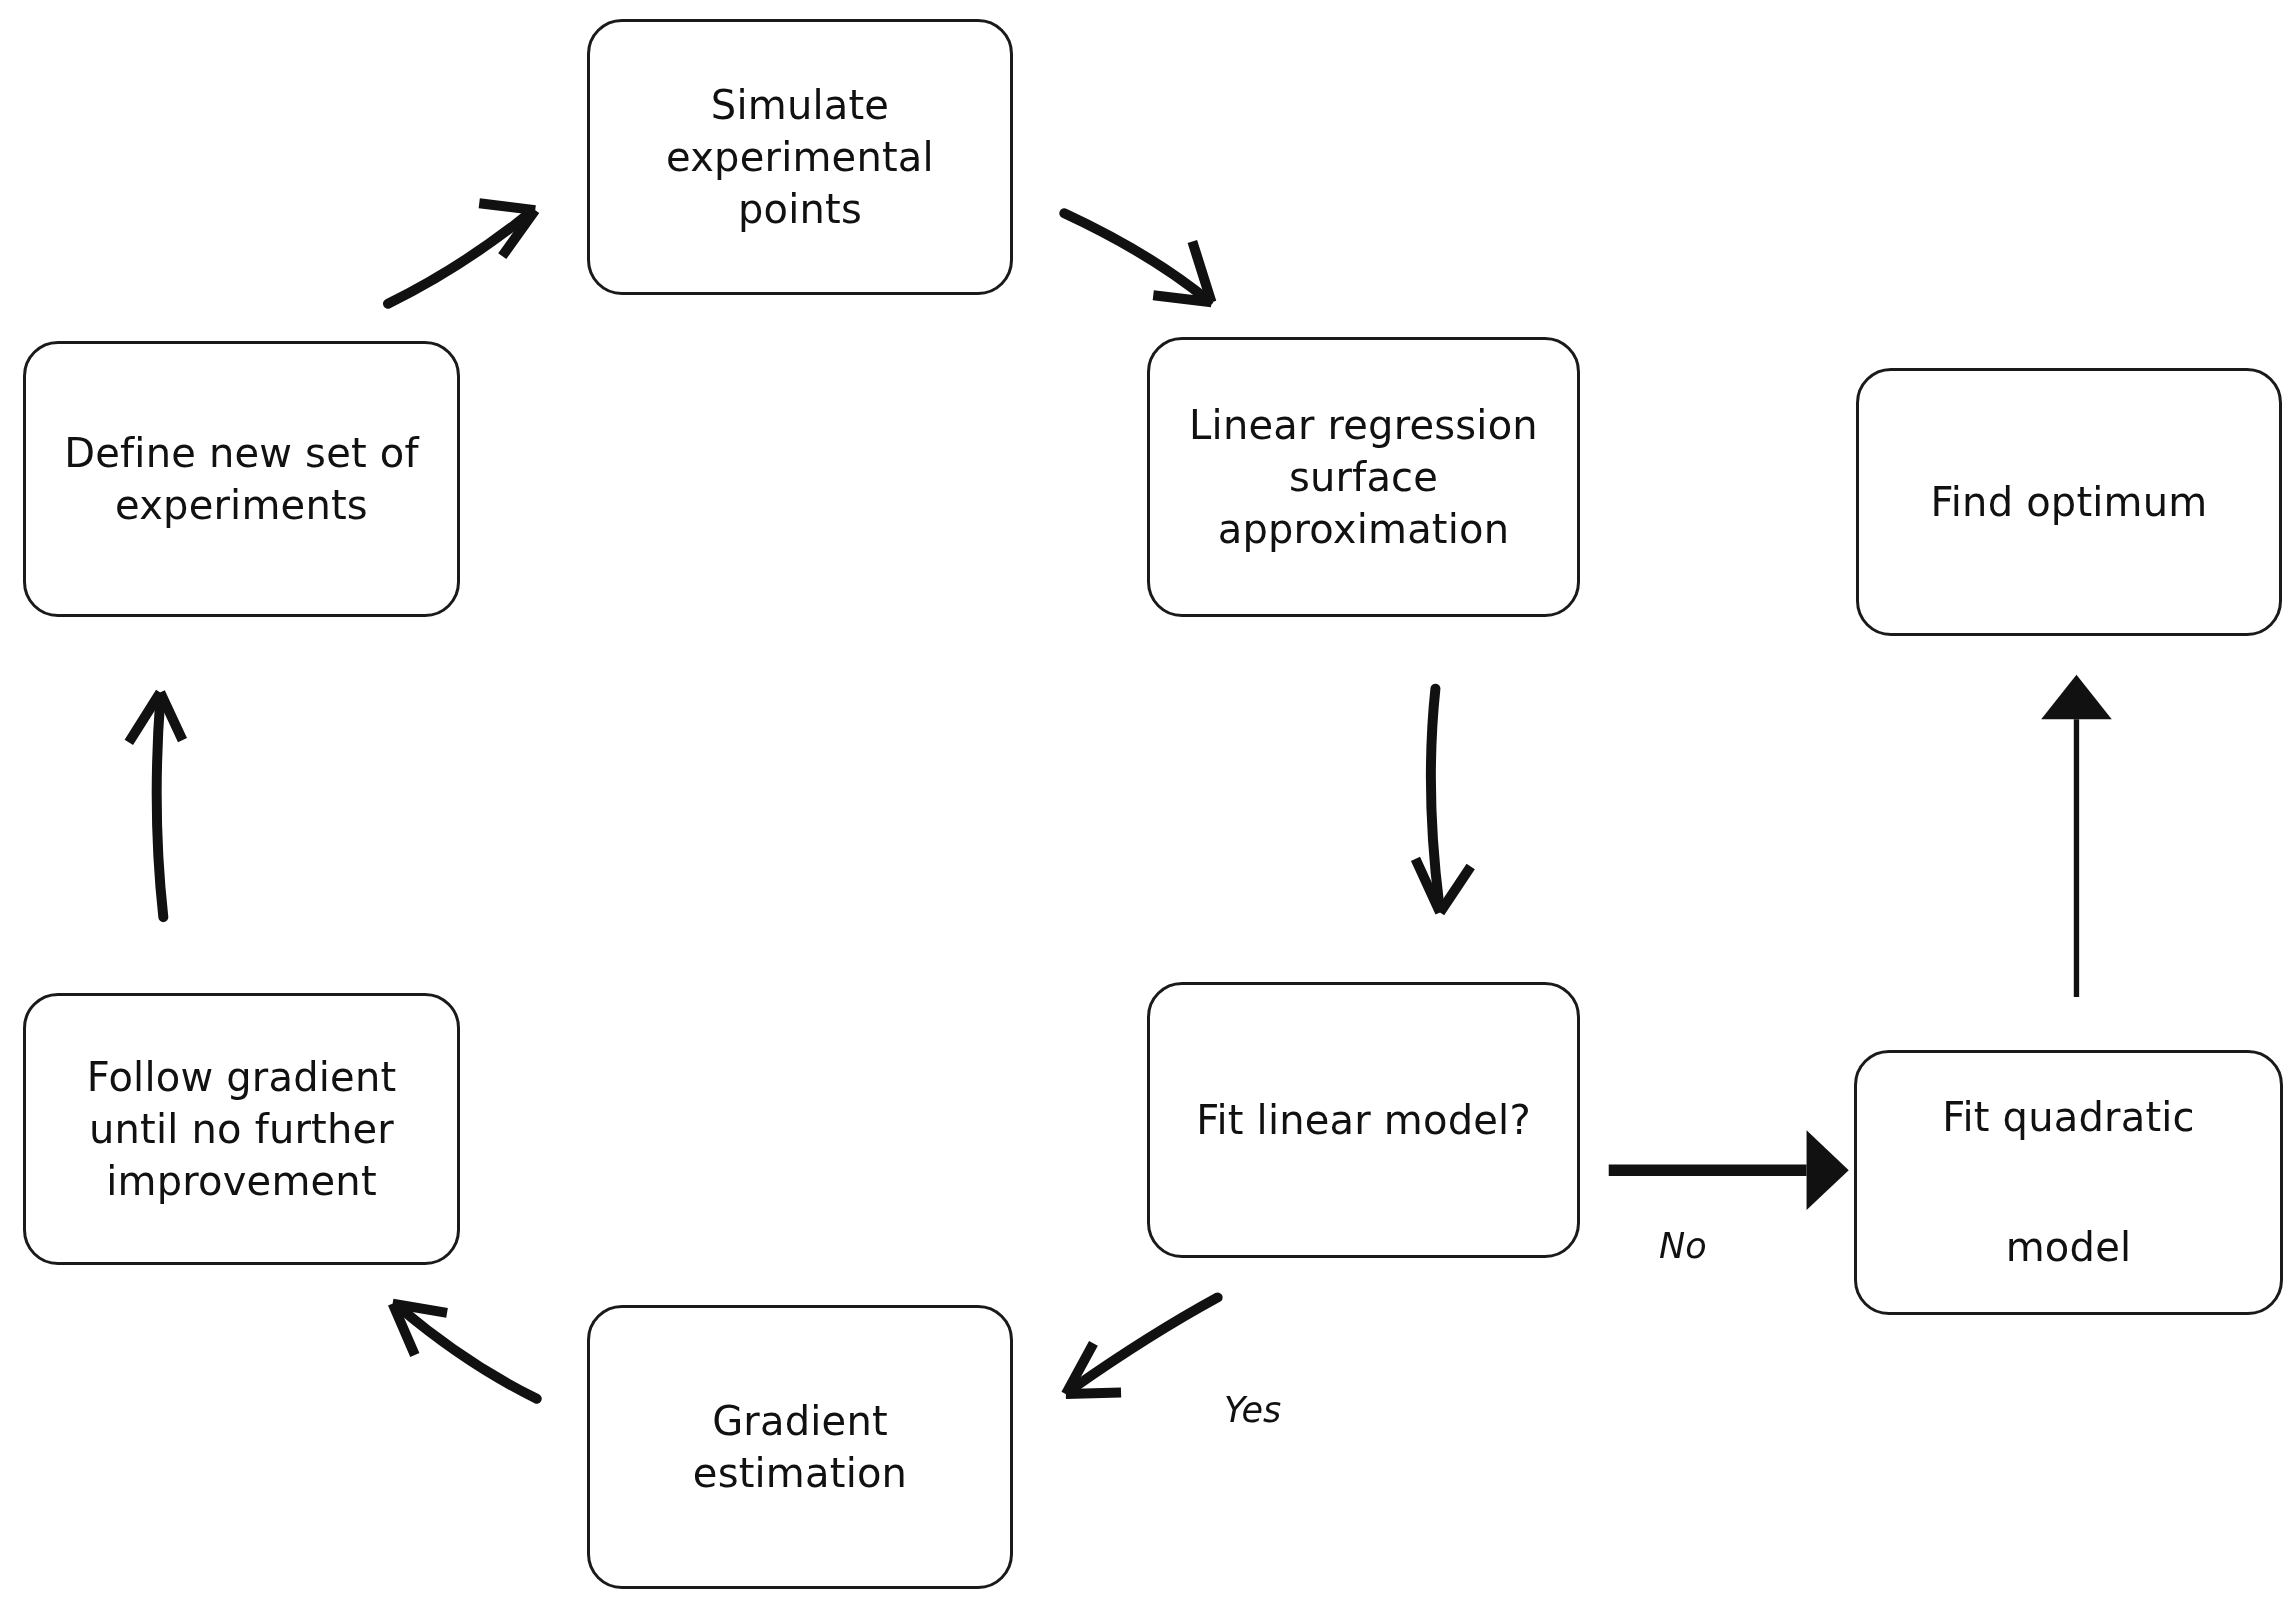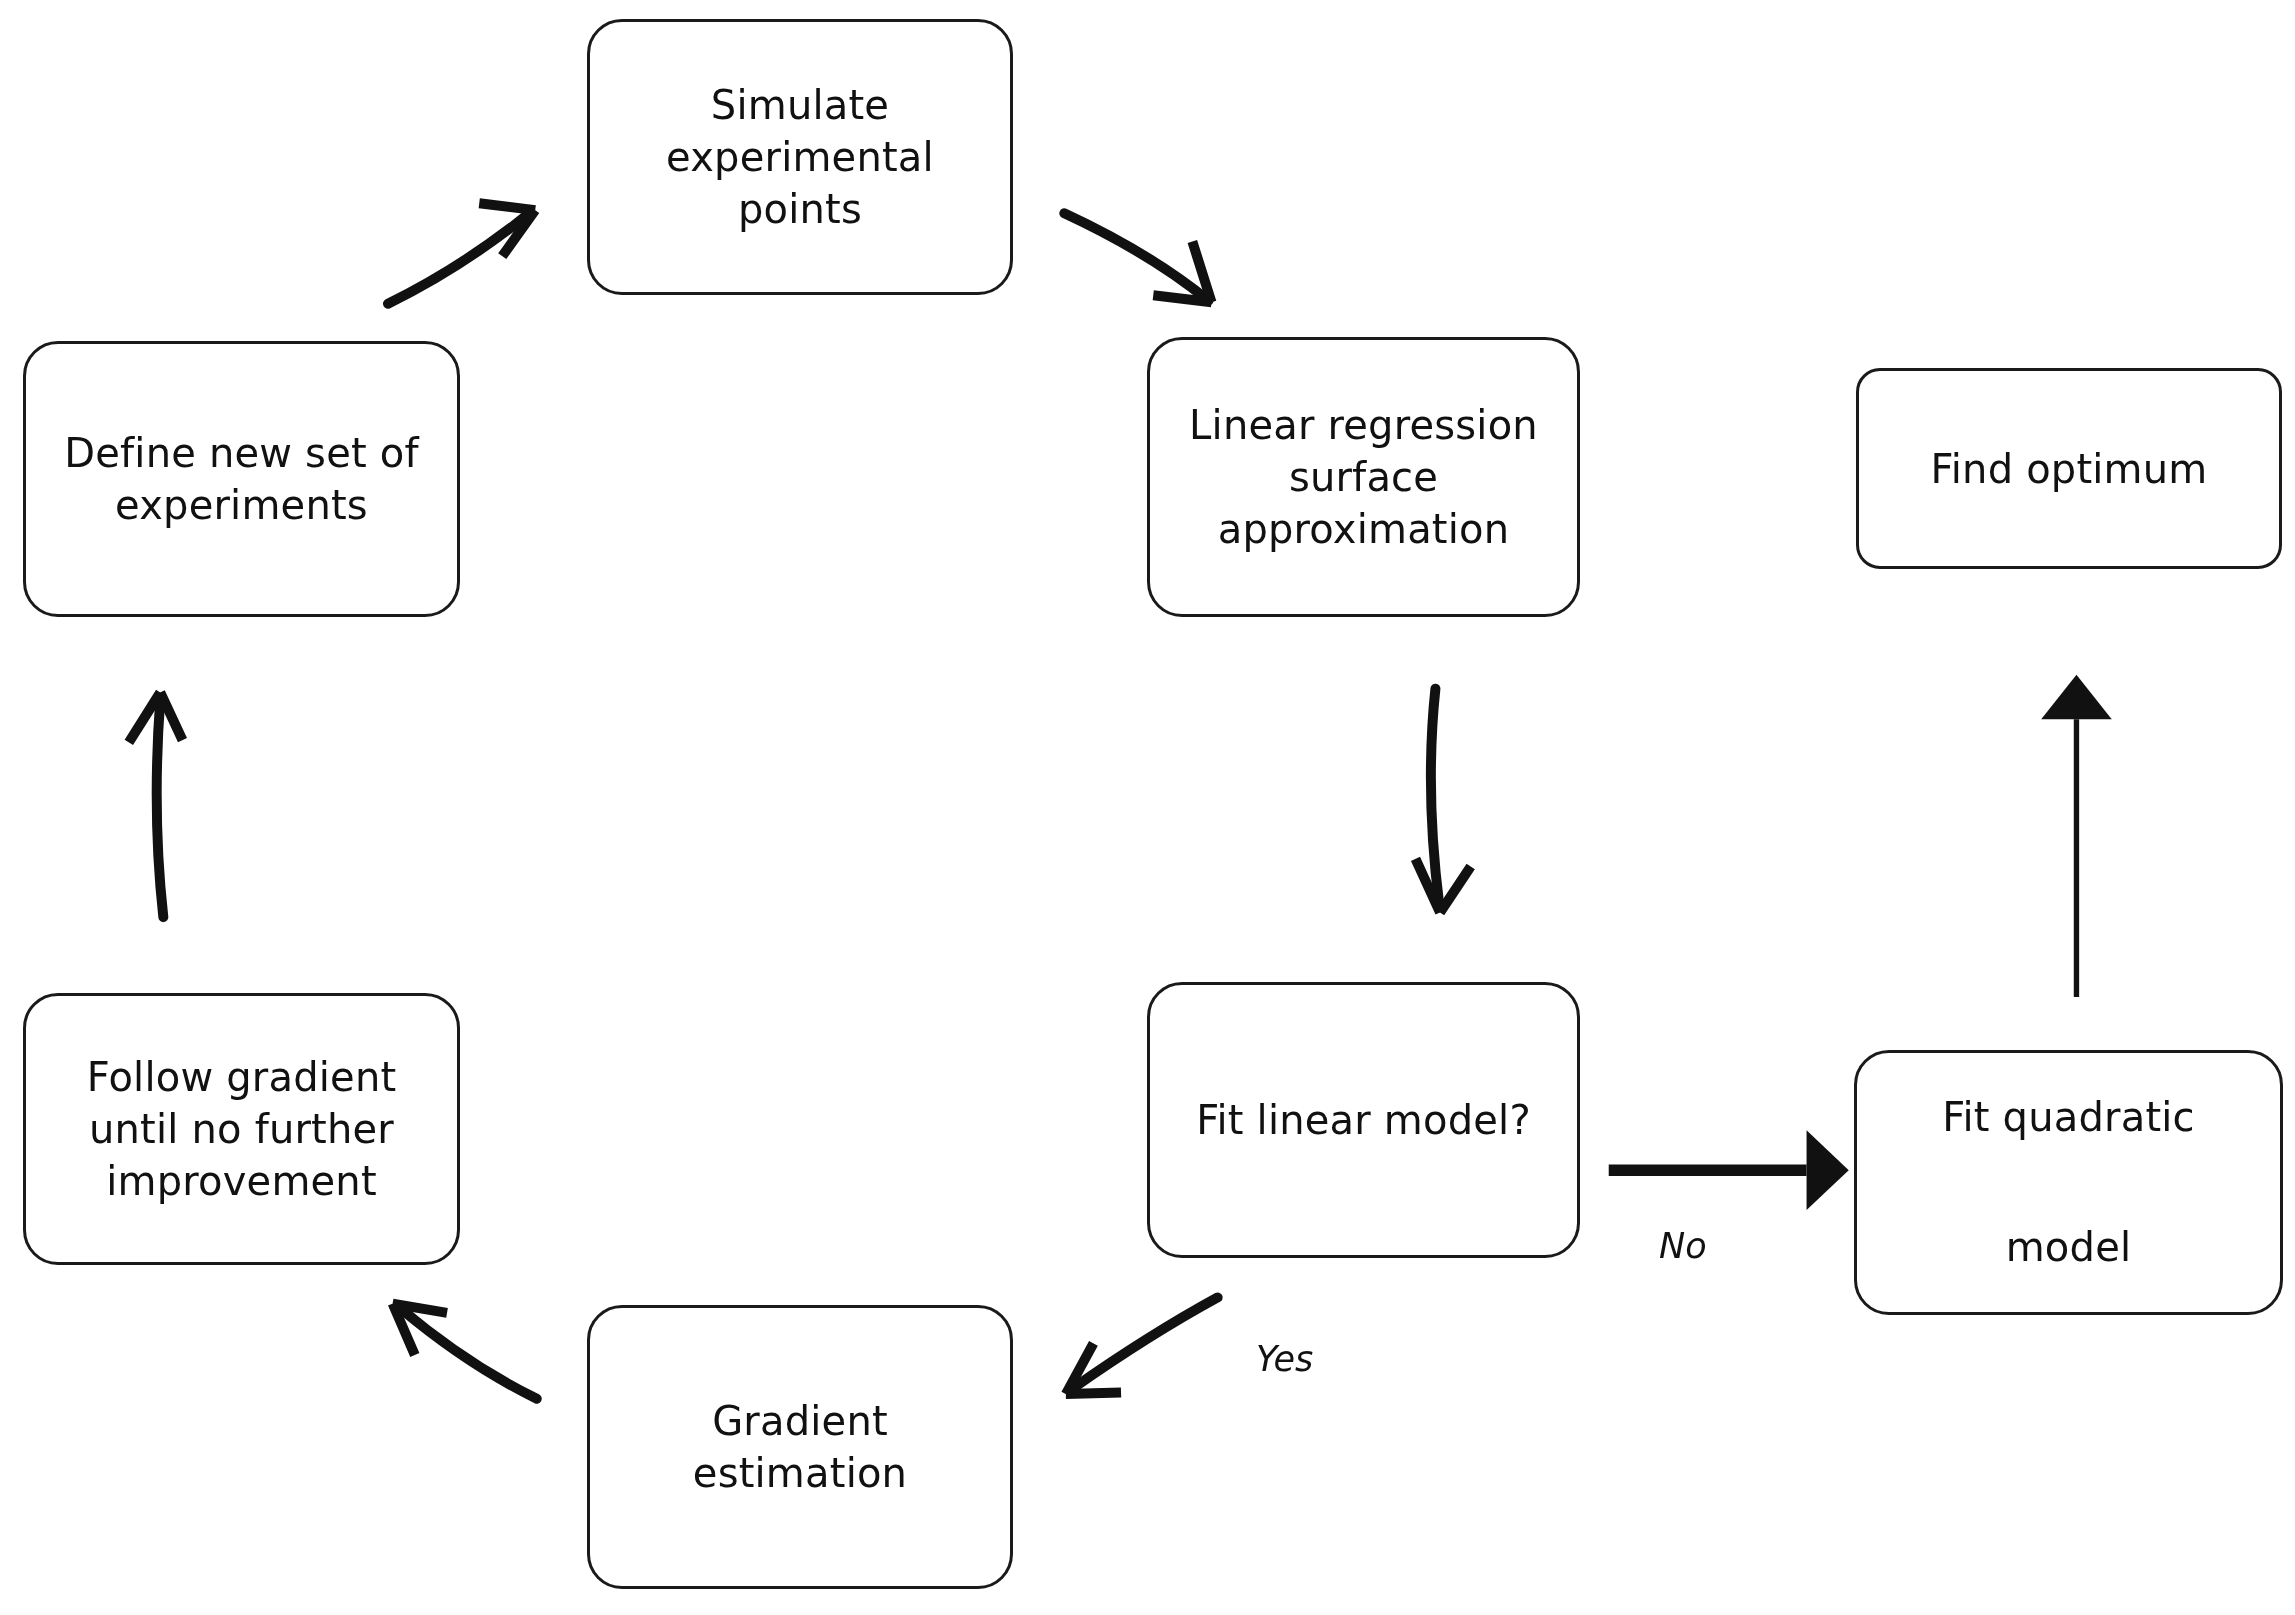--- a/index.html
+++ b/index.html
@@ -122,21 +122,21 @@
 experimental
 points</div>
   </div>
 
   <div class="node" style="left:1147px; top:337px; width:433px; height:280px;">
     <div class="node-label">Linear regression
 surface
 approximation</div>
   </div>
 
-  <div class="node" style="left:1856px; top:368px; width:426px; height:201px;border-radius:24px;">
+  <div class="node" style="left:1856px; top:368px; width:426px; height:268px;">
     <div class="node-label">Find optimum</div>
   </div>
 
   <div class="node" style="left:23px; top:341px; width:437px; height:276px;">
     <div class="node-label">Define new set of
 experiments</div>
   </div>
 
   <div class="node" style="left:23px; top:993px; width:437px; height:272px;">
     <div class="node-label">Follow gradient
@@ -154,16 +154,16 @@
   </div>
 
   <div class="node" style="left:1854px; top:1030px; width:429px; height:265px;margin-top:20px;">
     <div class="node-label loose">Fit quadratic
 
 model</div>
   </div>
 
   <div class="edge-label" style="left:1659px; top:1226px;">No</div>
 
-  <div class="edge-label" style="left:1224px; top:1339px;margin-left:32px;">Yes</div>
+  <div class="edge-label" style="left:1224px; top:1390px;">Yes</div>
 
 </div>
 
 
 </body></html>

